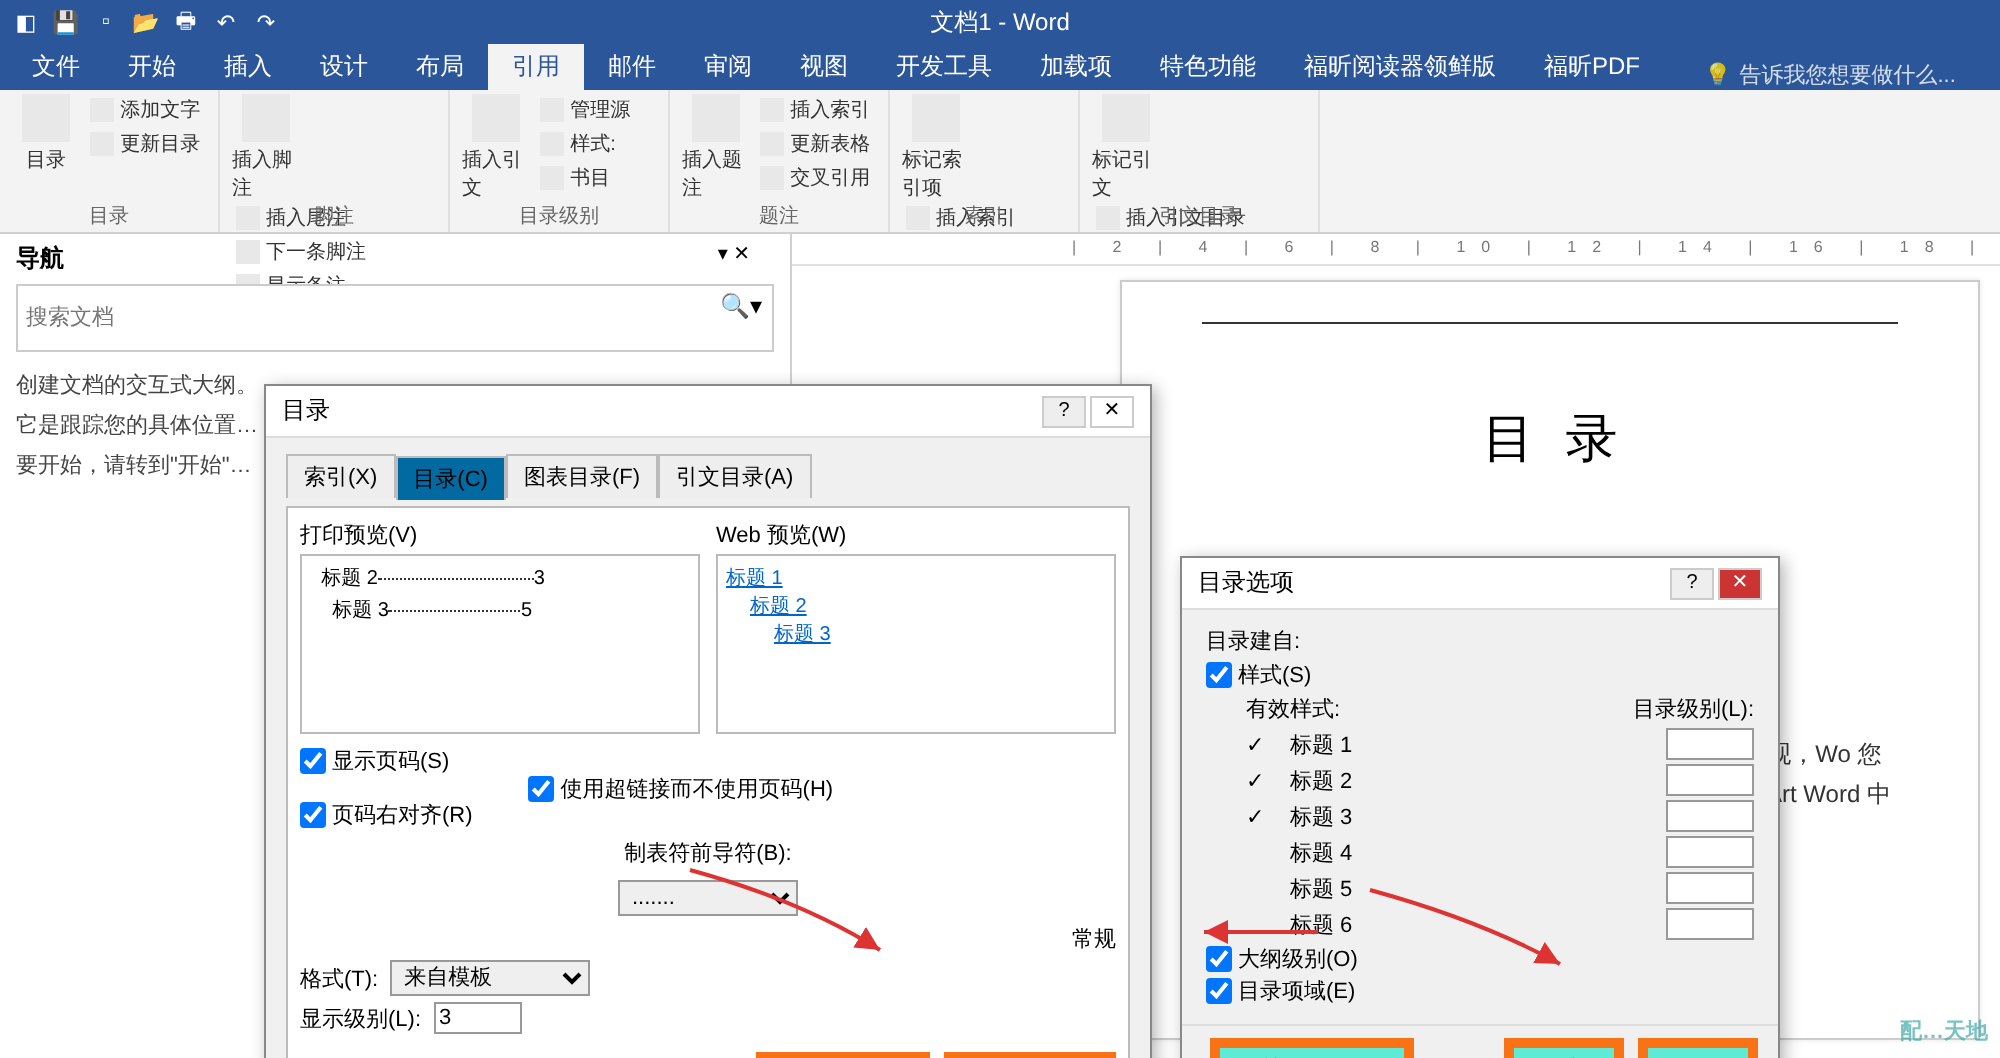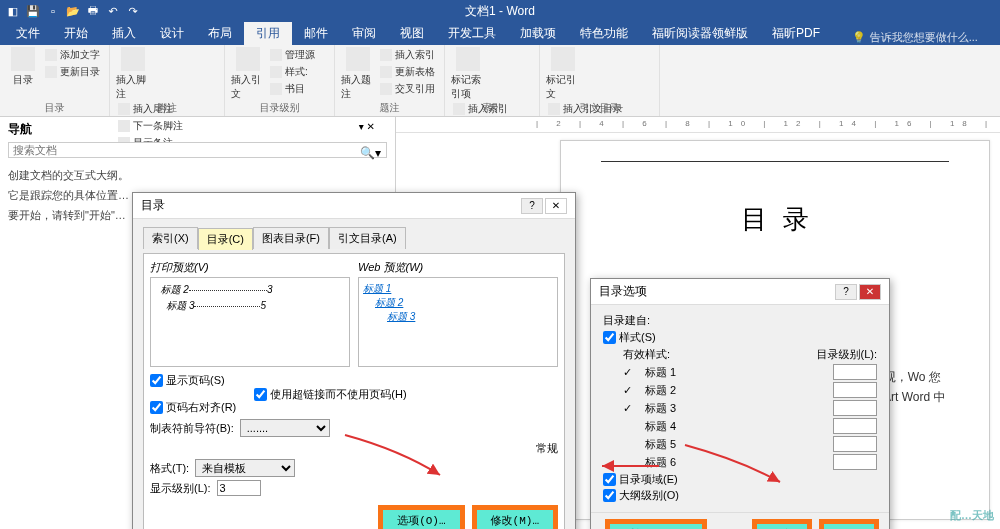--- a/index.html
+++ b/index.html
@@ -25,21 +25,21 @@
 .ribbon .bigbtn { display: inline-flex; flex-direction: column; align-items: center; width: 34px; font-size: 10px; color: #333; }
 .ribbon .bigbtn .ico { width: 24px; height: 24px; background: #e8e8e8; margin-bottom: 2px; }
 .ribbon .smallbtn { font-size: 10px; color: #333; display: flex; align-items: center; gap: 3px; padding: 1px 2px; }
 .ribbon .smallbtn .ico { width: 12px; height: 12px; background: #e8e8e8; display: inline-block; }
 .ribbon .vstack { display: inline-flex; flex-direction: column; gap: 1px; vertical-align: top; }
 
 
 .navpane { position: absolute; top: 117px; left: 0; width: 396px; border-right: 1px solid #d0d0d0; padding: 4px 8px; }
 .navpane h3 { font-size: 12px; font-weight: bold; margin-bottom: 4px; }
 .navpane .close-x { position: absolute; right: 20px; top: 4px; font-size: 10px; }
-.searchbox { width: 100%; border: 1px solid #ccc; height: 16px; padding: 2px 4px; font-size: 11px; }
+.searchbox { width: 100%; border: 1px solid #ccc; height: 34px; padding: 2px 4px; font-size: 11px; }
 .searchwrap { position: relative; margin-bottom: 8px; }
 .searchwrap .mag { position: absolute; right: 6px; top: 4px; font-size: 12px; }
 .navtabs { display: flex; gap: 12px; font-size: 11px; margin-bottom: 10px; }
 .navtabs span { color: #2b579a; cursor: pointer; }
 .navtabs span.active { border-bottom: 2px solid #2b579a; padding-bottom: 2px; }
 .navpane .hint { font-size: 11px; color: #444; line-height: 1.8; }
 
 
 .ruler { position: absolute; top: 117px; left: 396px; right: 0; height: 16px; background: #fff; border-bottom: 1px solid #e0e0e0; font-size: 8px; color: #777; padding-top: 2px; padding-left: 140px; letter-spacing: 8px; white-space: nowrap; overflow: hidden; }
 
@@ -56,31 +56,31 @@
 .dialog .dlg-ctrl span { width: 22px; height: 16px; border: 1px solid #ccc; text-align: center; line-height: 14px; font-size: 10px; background: #eee; cursor: pointer; }
 .dialog .dlg-ctrl .closebtn { background: #fff; }
 .dialog .body { padding: 8px 10px; }
 .dialog .footer { text-align: right; padding: 6px 10px; border-top: 1px solid #ddd; }
 .dialog button { padding: 3px 14px; font-size: 11px; border: 5px solid #f97316; background: #5eead4; cursor: pointer; margin-left: 4px; font-family: Liberation Mono, monospace; }
 
 
 #toc-dialog { top: 192px; left: 132px; width: 444px; }
 #toc-dialog .toc-tabs { display: flex; margin-bottom: 4px; }
 #toc-dialog .toc-tabs span { padding: 3px 8px; border: 1px solid #bbb; border-bottom: none; background: #eee; font-size: 11px; cursor: pointer; }
-#toc-dialog .toc-tabs span.active { background: #fef9c3; position: relative; top: 1px; }
+#toc-dialog .toc-tabs span.active { background: #0369a1; position: relative; top: 1px; }
 #toc-dialog .toc-tabpane { border: 1px solid #bbb; background: #fff; padding: 6px; }
-#toc-dialog .previews { display: flex; gap: 8px; margin-bottom: 6px; font-style: italic; }
+#toc-dialog .previews { display: flex; gap: 8px; margin-bottom: 6px; }
 #toc-dialog .preview { flex: 1; }
 #toc-dialog .preview .plabel { font-size: 11px; margin-bottom: 2px; }
 #toc-dialog .preview .pbox { border: 1px solid #bbb; height: 90px; padding: 4px; font-size: 10px; overflow: hidden; }
 #toc-dialog .preview .pbox.web a { color: #06c; text-decoration: underline; display: block; }
 #toc-dialog .preview .pbox.print { line-height: 1.6; }
-#toc-dialog .checks { display: flex; gap: 18px; margin-bottom: 4px; }
+#toc-dialog .checks { display: flex; gap: 28px; margin-bottom: 4px; }
 #toc-dialog .checks label { display: flex; align-items: center; gap: 3px; }
-#toc-dialog .row { display: flex; align-items: center; gap: 6px; margin-bottom: 4px; }
+#toc-dialog .row { display: flex; align-items: center; gap: 6px; margin-bottom: 4px; flex-direction: column; }
 #toc-dialog select, #toc-dialog input[type=number] { border: 1px solid #999; font-size: 11px; padding: 1px 2px; }
 #toc-dialog .group-row { display: flex; align-items: center; gap: 6px; margin: 3px 0; }
 fieldset.plain { border: none; padding: 0; margin: 0 0 4px 0; }
 fieldset.plain legend { font-size: 11px; padding: 0; text-align: right; }
 
 
 #opt-dialog { top: 278px; left: 590px; width: 300px; }
 #opt-dialog .body { padding: 8px 12px; }
 #opt-dialog .src-label { font-size: 11px; margin-bottom: 2px; }
 #opt-dialog .style-table { margin: 2px 0 2px 20px; }
@@ -393,25 +393,25 @@
           <input style="">
         </div>
       <div class="style-row">
           <span class="chk"></span>
           <span class="name">标题 6</span>
           <input style="">
         </div>
     </div>
     <label class="chkrow">
         <input type="checkbox" checked="" style="">
-        <span>目录项域(E)</span>
+        <span>大纲级别(O)</span>
       </label>
     <label class="chkrow">
         <input type="checkbox" checked="" style="">
-        <span>大纲级别(O)</span>
+        <span>目录项域(E)</span>
       </label>
   </div>
   <div class="footer">
     <button class="reset">重新设置(R)</button>
     <button>确定</button>
     <button>取消</button>
   </div>
 </div>
 
 <svg class="arrow" style="top:430px;left:340px;width:110px;height:60px">

